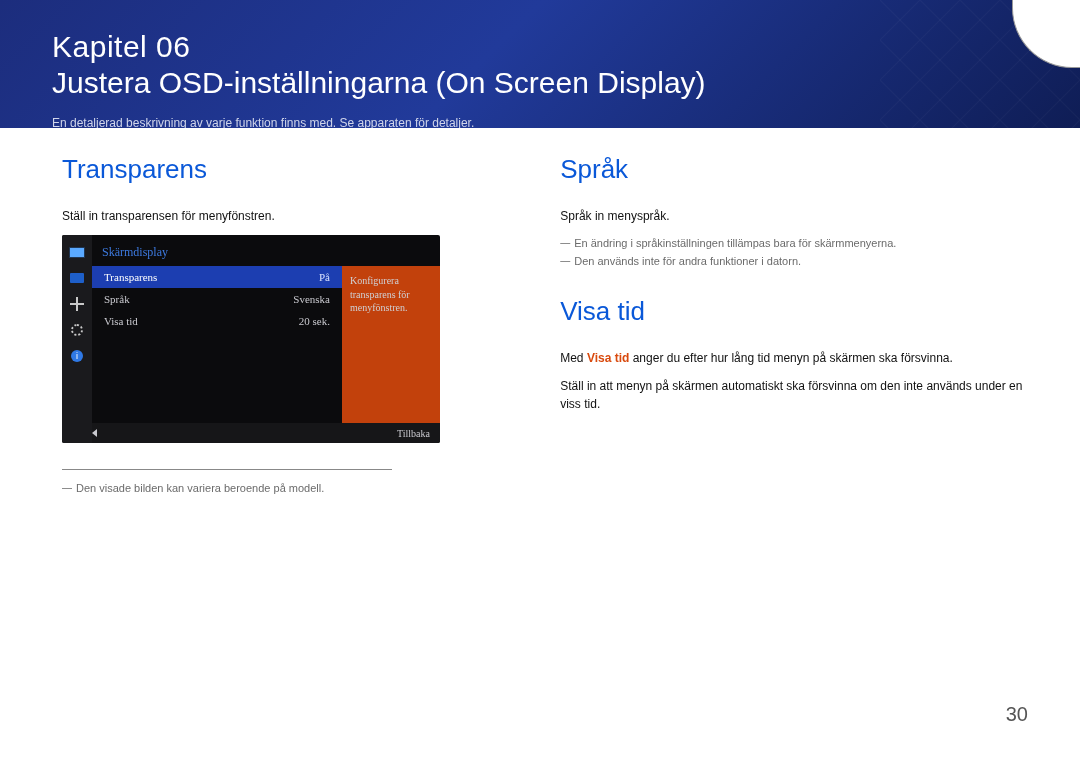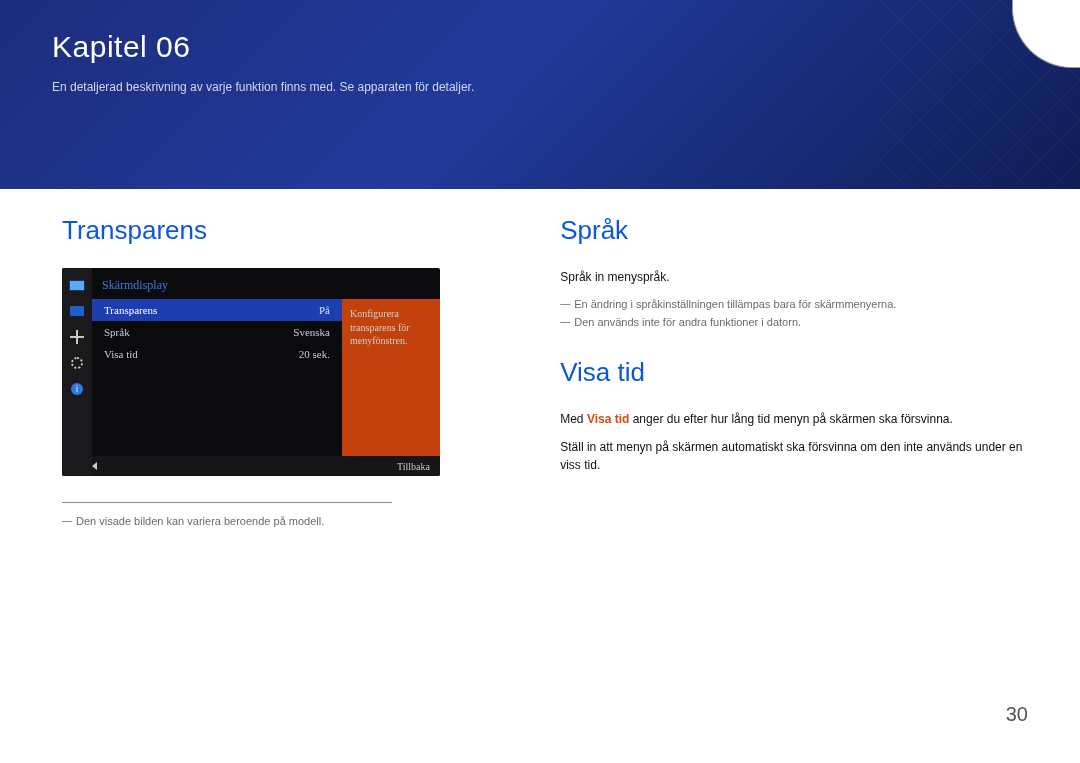--- a/index.html
+++ b/index.html
@@ -23,21 +23,21 @@
     border-right: none;
     border-radius: 0 0 0 60px;
     background: #fff;
     z-index: 5;
   }
   .banner {
     position: relative;
     background: linear-gradient(135deg, #1c2d7d 0%, #213a9a 45%, #0f1d55 100%);
     color: #fff;
     padding: 30px 52px 7px 52px;
-    height: 189px;
+    height: 128px;
     overflow: hidden;
   }
   .banner::after {
     content: "";
     position: absolute;
     top: -40px;
     right: -40px;
     width: 240px;
     height: 240px;
     background:
@@ -201,27 +201,29 @@
     color: #555;
   }
 </style>
 </head>
 <body>
 
 <div class="corner-arc"></div>
 
 <div class="banner">
   <div class="chapter">Kapitel 06</div>
+  <div class="title">Justera OSD-inställningarna (On Screen Display)</div>
   <div class="banner-note">En detaljerad beskrivning av varje funktion finns med. Se apparaten för detaljer.</div>
 </div>
 
 <div class="content">
 
   <div class="col-left">
     <h2>Transparens</h2>
+    <p class="body">Ställ in transparensen för menyfönstren.</p>
 
     <div class="osd">
       <div class="osd-sidebar">
         <div class="osd-ico">
             <div class="ico-monitor"></div>
           </div>
         <div class="osd-ico">
             <div class="ico-box"></div>
           </div>
         <div class="osd-ico">

